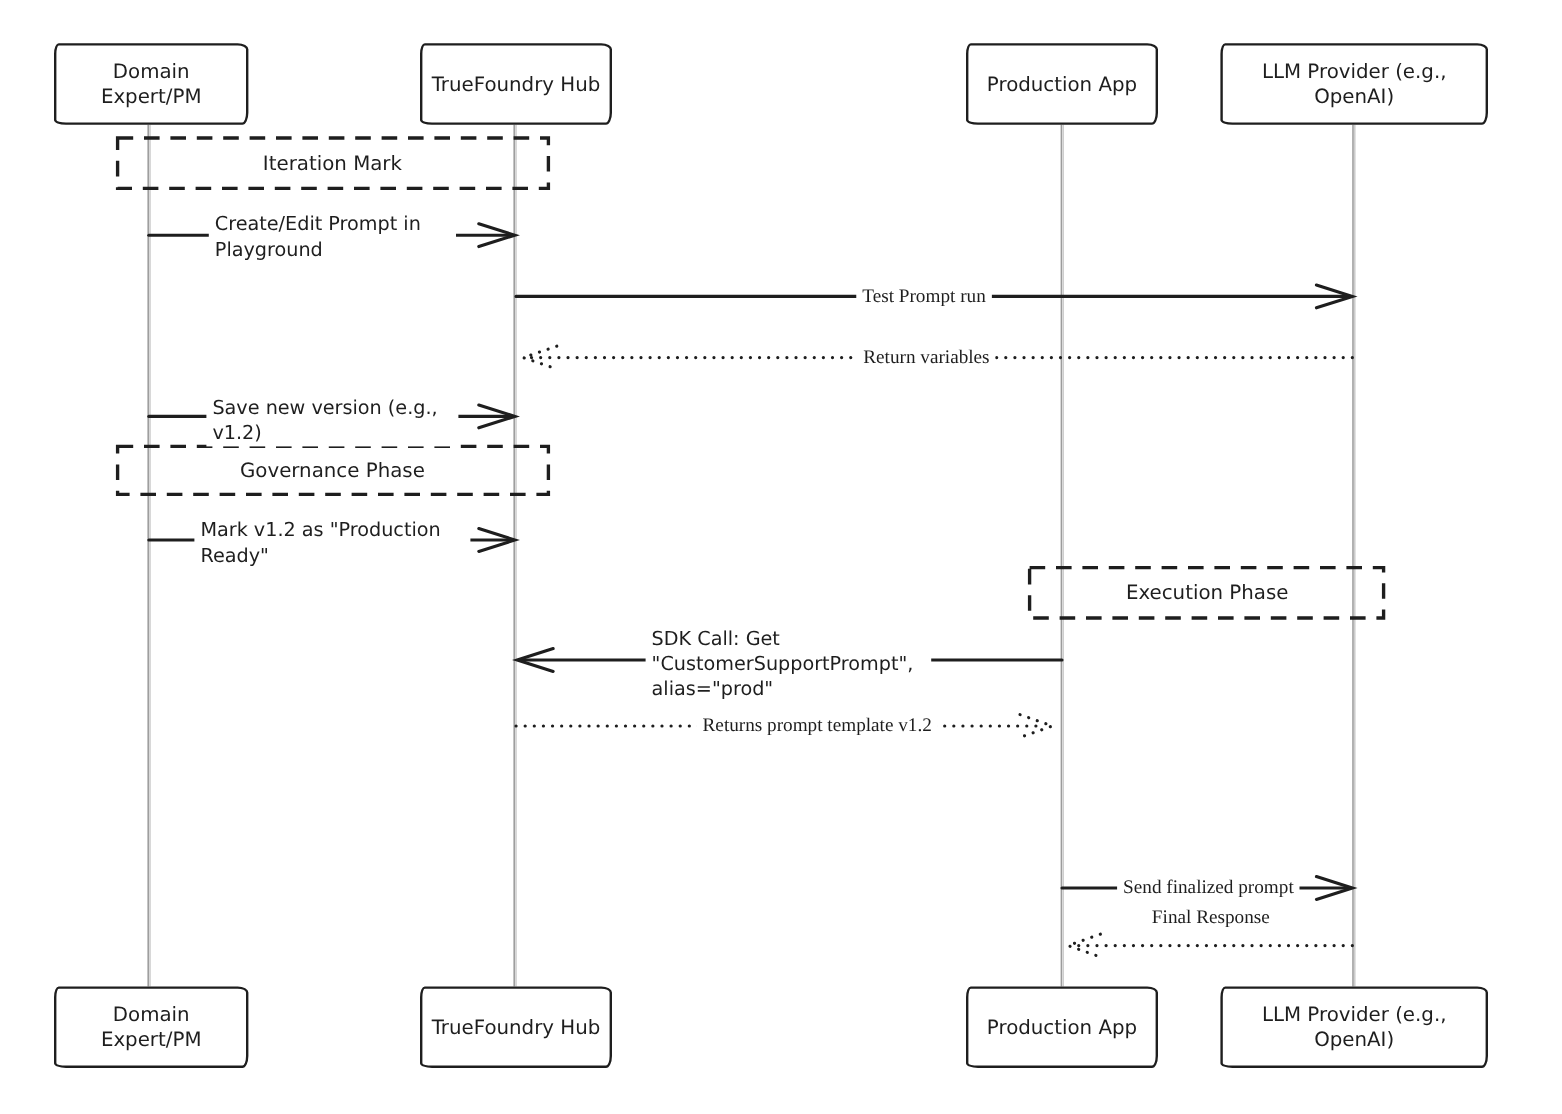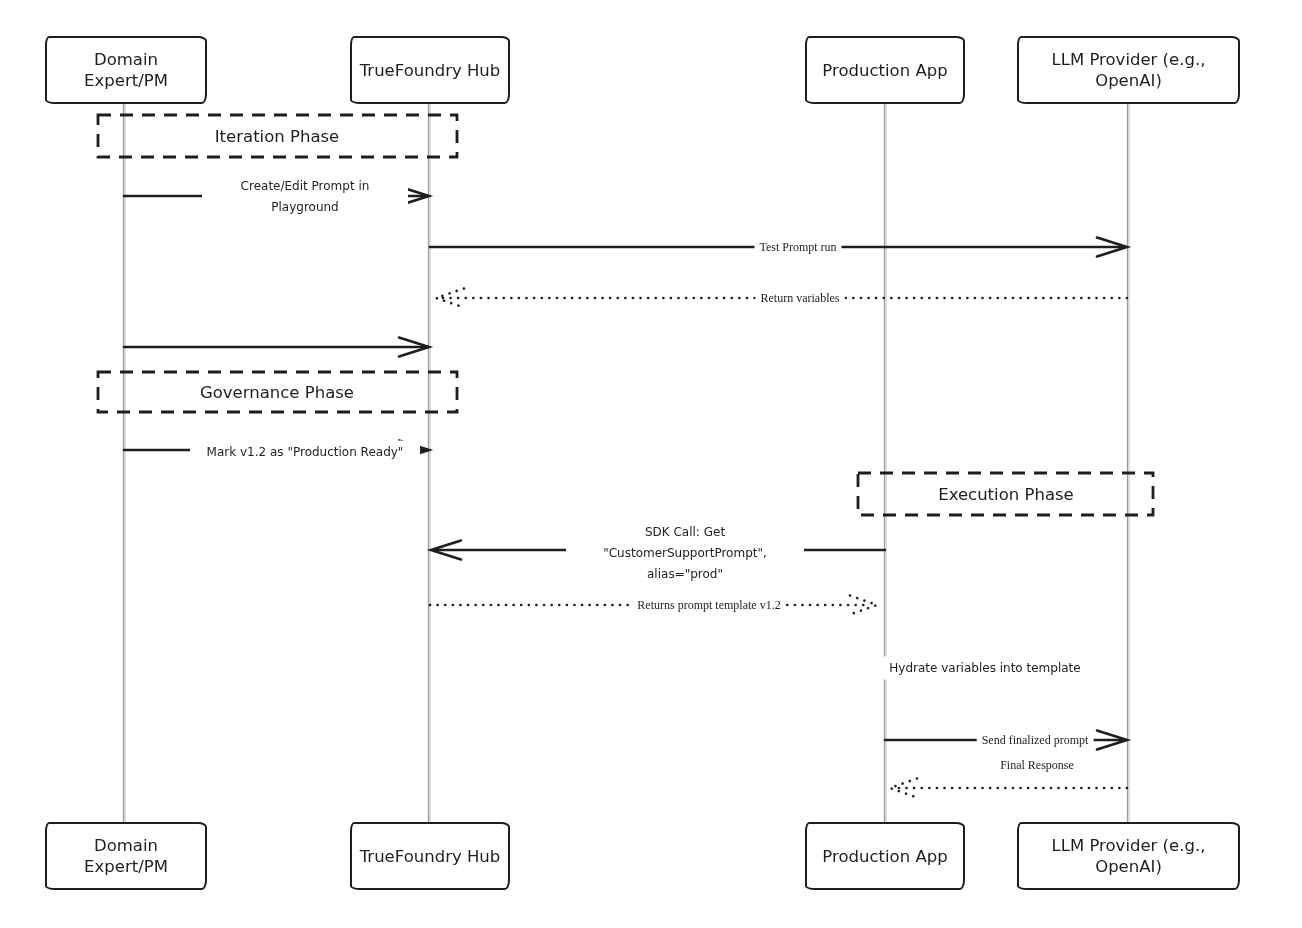--- a/index.html
+++ b/index.html
@@ -30,26 +30,25 @@
     position:absolute;
     transform:translate(-50%,-50%);
     white-space:nowrap;
     font-size:16.5px;
     z-index:2;
   }
 
   .mlabel{
     position:absolute;
     transform:translate(-50%,-50%);
-    text-align:center;
+    text-align:left;
     background:#ffffff;
     padding:1px 5px;
-    font-size:12px;line-height:21px;
+    font-size:16px;line-height:21px;
     z-index:2;
-    margin-left:28px;
   }
   .nw{white-space:nowrap;font-family:Liberation Serif, serif;}
 </style>
 </head>
 <body>
 
 <div id="canvas">
 
   <svg id="lines-svg" viewBox="0 0 1302 928" xmlns="http://www.w3.org/2000/svg">
 
@@ -116,31 +115,31 @@
         <polyline points="1097,730.5 1127,740 1097,749.5"></polyline>
       </g>
 
       <g stroke-dasharray="0.1 7.5">
         <line x1="1127" y1="788" x2="895" y2="788"></line>
         <polyline points="917,778.5 890,788 917,797.5"></polyline>
       </g>
     </g>
   </svg>
 
-  <div class="phase-label" style="left:277px;top:136px">Iteration Phase</div>
+  <div class="phase-label" style="left:277px;top:136px">Iteration Mark</div>
   <div class="phase-label" style="left:277px;top:392px">Governance Phase</div>
   <div class="phase-label" style="left:1006px;top:494px">Execution Phase</div>
 
   <div class="mlabel" style="left:277px;top:197px;width:196px">Create/Edit Prompt in Playground</div>
   <div class="mlabel nw" style="left:770px;top:247px">Test Prompt run</div>
   <div class="mlabel nw" style="left:772px;top:298px">Return variables</div>
+  <div class="mlabel" style="left:277px;top:350px;width:200px">Save new version (e.g., v1.2)</div>
   <div class="mlabel" style="left:277px;top:452px;width:220px">Mark v1.2 as "Production Ready"</div>
   <div class="mlabel" style="left:657px;top:553px;width:228px">SDK Call: Get "CustomerSupportPrompt", alias="prod"</div>
   <div class="mlabel nw" style="left:681px;top:605px">Returns prompt template v1.2</div>
-  <div class="mlabel" style="left:957px;top:668px;width:198px">Hydrate variables into template</div>
   <div class="mlabel nw" style="left:1007px;top:740px">Send finalized prompt</div>
   <div class="mlabel nw" style="left:1009px;top:765px">Final Response</div>
 
   <div class="pbox" style="left:45px;top:36px;width:162px;height:68px">
     <span class="plabel" style="max-width:120px">Domain Expert/PM</span>
   </div>
   <div class="pbox" style="left:350px;top:36px;width:160px;height:68px">
     <span class="plabel">TrueFoundry Hub</span>
   </div>
   <div class="pbox" style="left:805px;top:36px;width:160px;height:68px">

